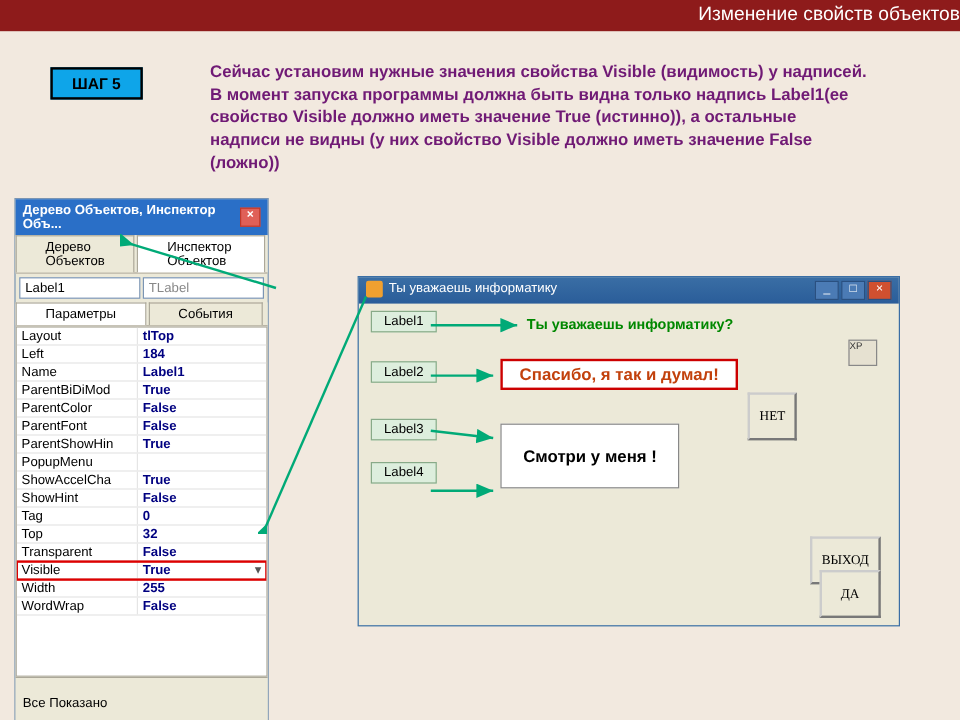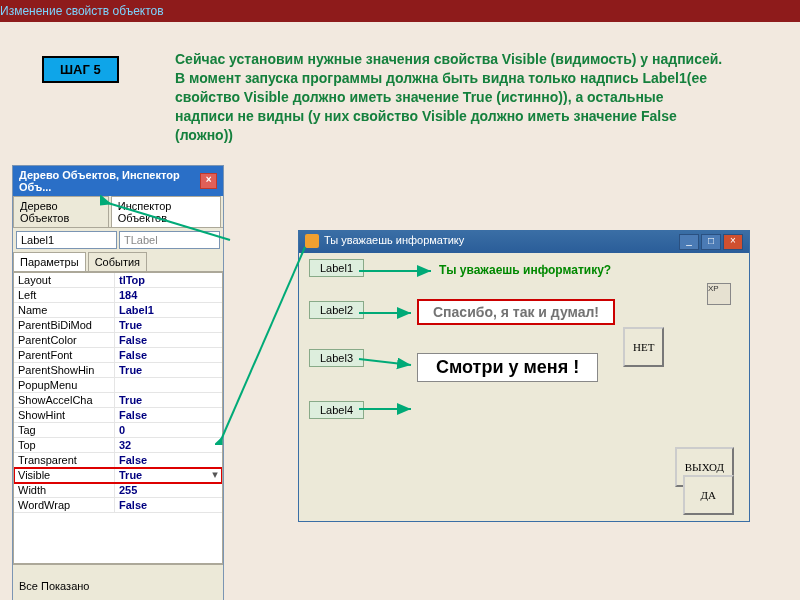--- a/index.html
+++ b/index.html
@@ -1,44 +1,44 @@
 <!DOCTYPE html>
 <html><head>
 <meta charset="utf-8">
 <style>
 html,body{margin:0;padding:0;font-family:Tahoma,Arial,sans-serif;font-size:11px;background:#f2e9df;width:800px;height:600px;overflow:hidden}
-.titlebar{background:#8e1b1b;color:#7dd3fc;text-align:left;padding:4px 0;font-size:12px}
+.titlebar{background:#8e1b1b;color:#ffffff;text-align:right;padding:4px 0;font-size:16px}
 .step-box{position:absolute;left:42px;top:56px;border:2px solid #000;padding:4px 16px;font-weight:bold;font-size:13px;background:#0ea5e9}
-.instruction{position:absolute;left:175px;top:50px;width:550px;font-size:14px;font-weight:bold;line-height:1.35;color:#15803d}
+.instruction{position:absolute;left:175px;top:50px;width:550px;font-size:14px;font-weight:bold;line-height:1.35;color:#701a75}
 .inspector{position:absolute;left:12px;top:165px;width:210px;background:#ece9d8;border:1px solid #7b95b3}
 .ins-title{background:linear-gradient(#2a6fc7,#2a6fc7);color:#fff;padding:3px 6px;font-weight:bold;font-size:11px;display:flex;justify-content:flex-end;align-items:center}
 .ins-title .xbtn{background:#e06058;color:#fff;border:1px solid #c0392b;width:16px;height:14px;text-align:center;line-height:12px;font-size:10px}
 .tabs{display:flex;background:#ece9d8;border-bottom:1px solid #aca899}
-.tab{padding:3px 6px;border:1px solid #aca899;border-bottom:none;margin-right:2px;background:#ece9d8;font-size:11px}
+.tab{padding:3px 24px;border:1px solid #aca899;border-bottom:none;margin-right:2px;background:#ece9d8;font-size:11px}
 .tab.active{background:#fff}
 .selrow{display:flex;padding:3px;gap:2px}
 .selrow div{background:#fff;border:1px solid #7b95b3;padding:2px 4px;flex:1;font-size:11px}
 .parambox{background:#fff;border:1px solid #aca899;height:290px;overflow:hidden}
 .prow{display:flex;border-bottom:1px solid #e5e5e5;font-size:11px}
 .prow .pn{width:92px;padding:1px 4px;color:#000;border-right:1px solid #e5e5e5;white-space:nowrap;overflow:hidden}
 .prow .pv{flex:1;padding:1px 4px;color:#000080;font-weight:bold;white-space:nowrap;overflow:hidden}
 .prow.highlight{outline:2px solid #d00;outline-offset:-1px}
 .prow .dd{width:14px;text-align:center;color:#555}
 .statusline{padding:15px 6px;font-size:11px;background:#ece9d8;border-top:1px solid #aca899}
 .appwin{position:absolute;left:298px;top:230px;width:450px;height:290px;background:#ece9d8;border:1px solid #3a6ea5}
 .app-title{background:linear-gradient(#3a6ea5,#2a5d99);color:#fff;padding:3px 6px;display:flex;font-size:11px}
 .app-title .ico{width:14px;height:14px;background:#f0a030;margin-right:5px;border-radius:2px}
 .app-title .btns{margin-left:auto;display:flex;gap:2px}
 .app-title .btns span{width:18px;height:14px;background:#4b7bb5;border:1px solid #2a5080;color:#fff;text-align:center;line-height:12px;font-size:10px}
 .app-title .btns span.close{background:#d05030}
 .app-body{position:relative;padding:8px;height:252px}
 .lbl-tag{position:absolute;border:1px solid #8a8;background:#ddeedd;padding:2px 10px;font-size:11px}
 .q-text{position:absolute;left:140px;top:10px;color:#008800;font-weight:bold;font-size:12px}
 .msg{position:absolute;border:2px solid #c00;background:#fff;padding:3px 14px;font-weight:bold;font-size:14px}
-.msg2{position:absolute;border:1px solid #888;background:#fff;padding:3px 18px;font-size:18px;font-weight:bold}
+.msg2{position:absolute;border:1px solid #888;background:#fff;padding:18px 18px;font-size:14px;font-weight:bold}
 .btn3d{position:absolute;border:2px outset #ccc;background:#ece9d8;padding:12px 8px;font-size:11px;font-family:Tahoma}
 .xp-ico{position:absolute;right:18px;top:30px;width:22px;height:20px;border:1px solid #888;background:#e6e1d1;font-size:8px;line-height:10px;color:#333}
 svg.arrow{position:absolute;pointer-events:none}
 </style>
 </head>
 <body>
 
 <div class="titlebar">Изменение свойств объектов</div>
 <div class="step-box">ШАГ 5</div>
 <div class="instruction">Сейчас установим нужные значения свойства Visible (видимость) у надписей. В момент запуска программы должна быть видна только надпись Label1(ее свойство Visible должно иметь значение True (истинно)), а остальные надписи не видны (у них свойство Visible должно иметь значение False (ложно))</div>
@@ -137,24 +137,24 @@
     <div class="btns">
       <span>_</span>
       <span>□</span>
       <span class="close">×</span>
     </div>
   </div>
   <div class="app-body">
     <div class="lbl-tag" style="left:10px;top:6px">Label1</div>
     <div class="lbl-tag" style="left:10px;top:48px">Label2</div>
     <div class="lbl-tag" style="left:10px;top:96px">Label3</div>
-    <div class="lbl-tag" style="left:10px;top:148px">Label4</div>
+    <div class="lbl-tag" style="left:10px;top:132px">Label4</div>
 
     <div class="q-text">Ты уважаешь информатику?</div>
-    <div class="msg" style="left:118px;top:46px;color:#737373">Спасибо, я так и думал!</div>
+    <div class="msg" style="left:118px;top:46px;color:#c2410c">Спасибо, я так и думал!</div>
     <div class="msg2" style="left:118px;top:100px;color:#000">Смотри у меня !</div>
 
     <div class="xp-ico">XP</div>
     <button class="btn3d" style="left:324px;top:74px">НЕТ</button>
     <button class="btn3d" style="right:15px;top:194px">ВЫХОД</button>
     <button class="btn3d" style="right:15px;top:222px;padding-left:16px;padding-right:16px">ДА</button>
 
     <svg class="arrow" style="left:58px;top:12px" width="80" height="12">
         <defs>
           <marker id="ah1" markerWidth="8" markerHeight="8" refX="7" refY="3" orient="auto">

